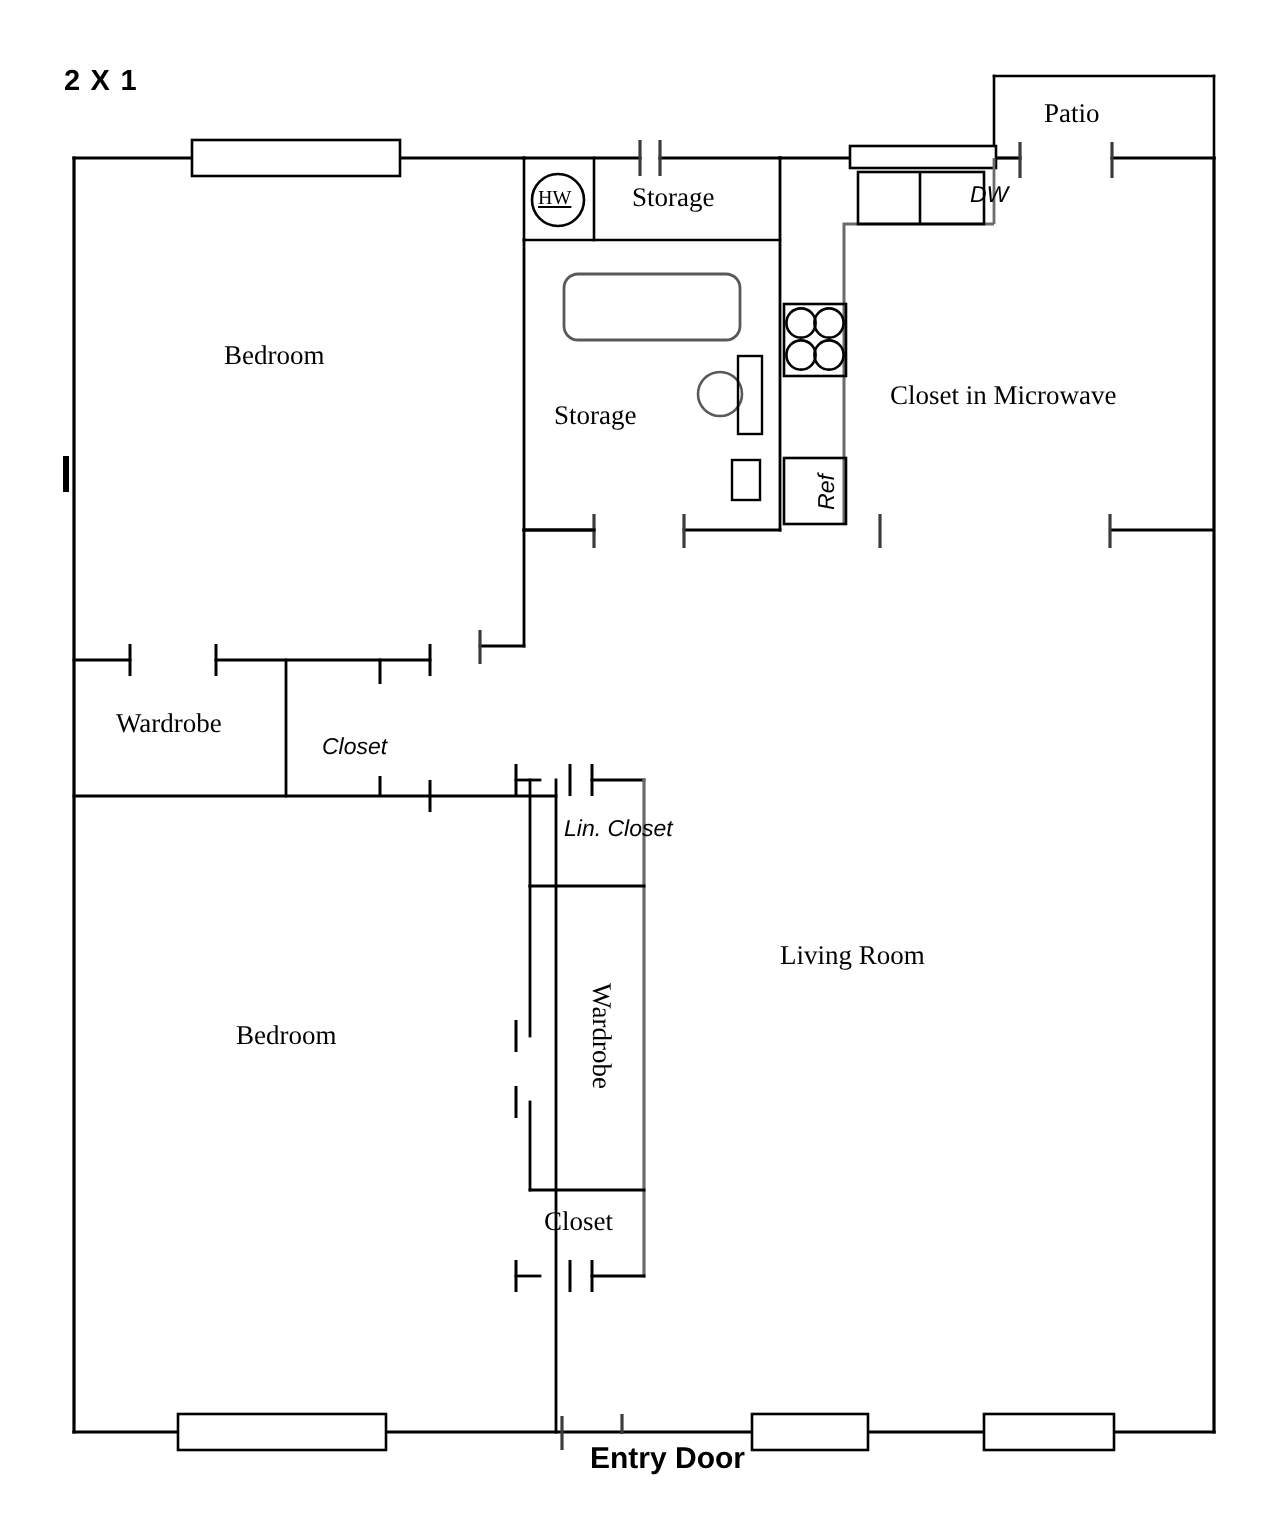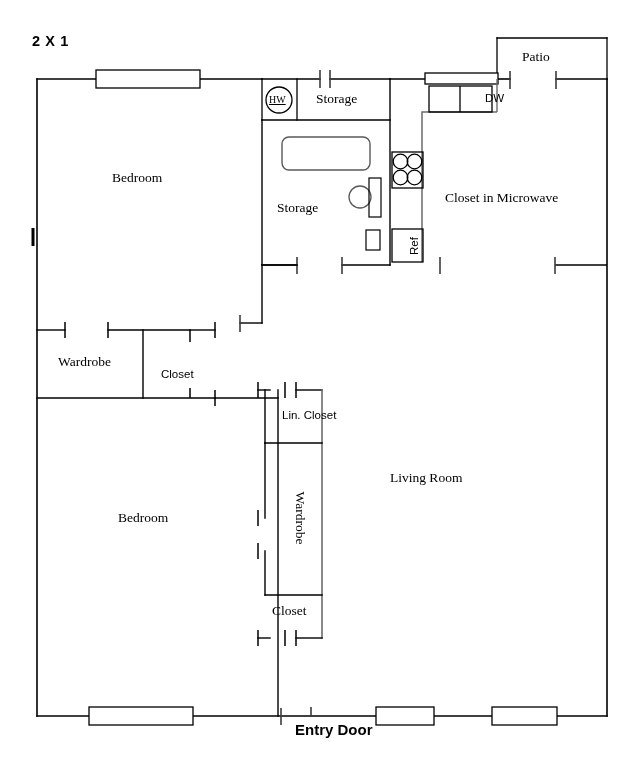--- a/index.html
+++ b/index.html
@@ -35,20 +35,21 @@
     font-size: 14.5px;
     letter-spacing: 0.6px;
   }
   .room-label {
     font-family: "Liberation Serif", serif;
     font-size: 13.5px;
   }
   .sans-label {
     font-family: "Liberation Sans", sans-serif;
     font-size: 11.5px;
+    font-style: italic;
   }
   .sans-bold-label {
     font-family: "Liberation Sans", sans-serif;
     font-size: 15px;
     font-weight: bold;
   }
   .hw-label {
     font-family: "Liberation Serif", serif;
     font-size: 10px;
     text-decoration: underline;

